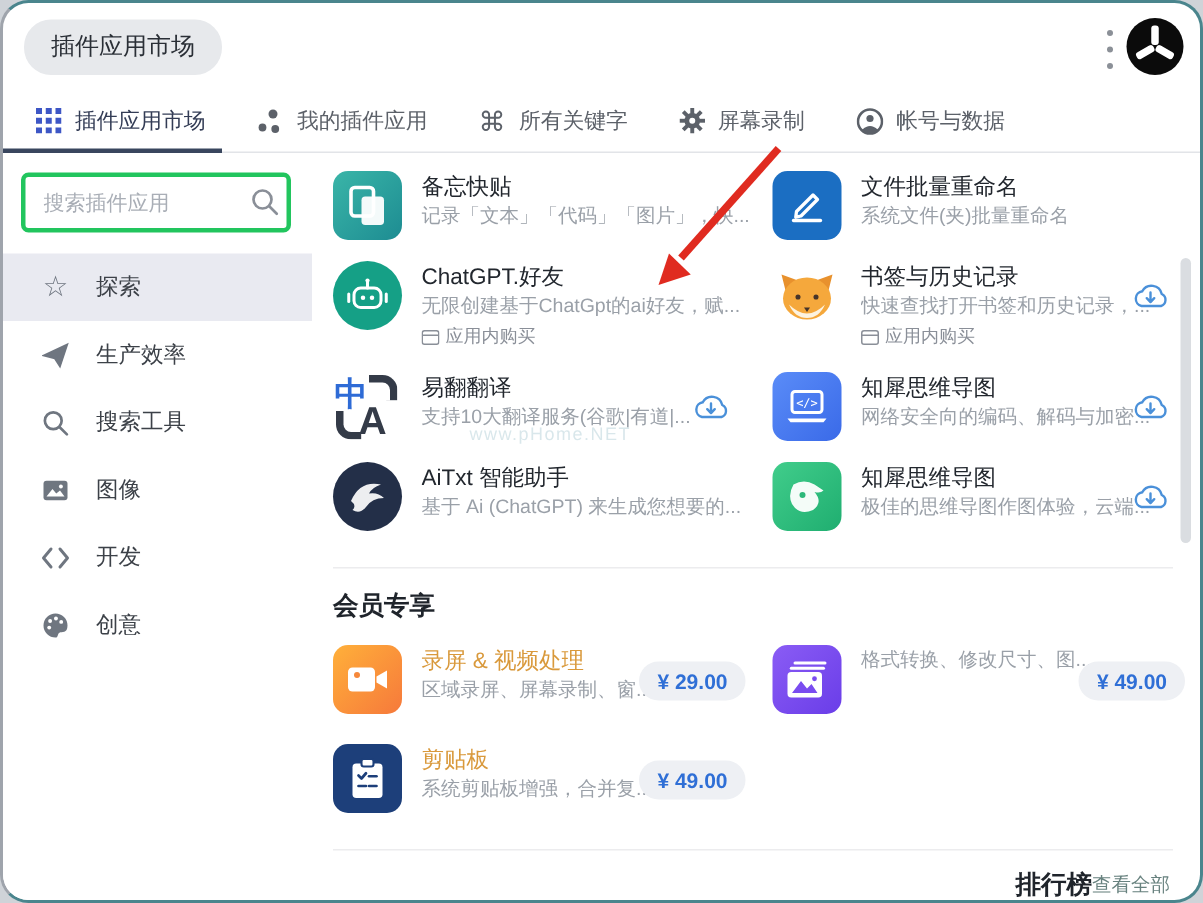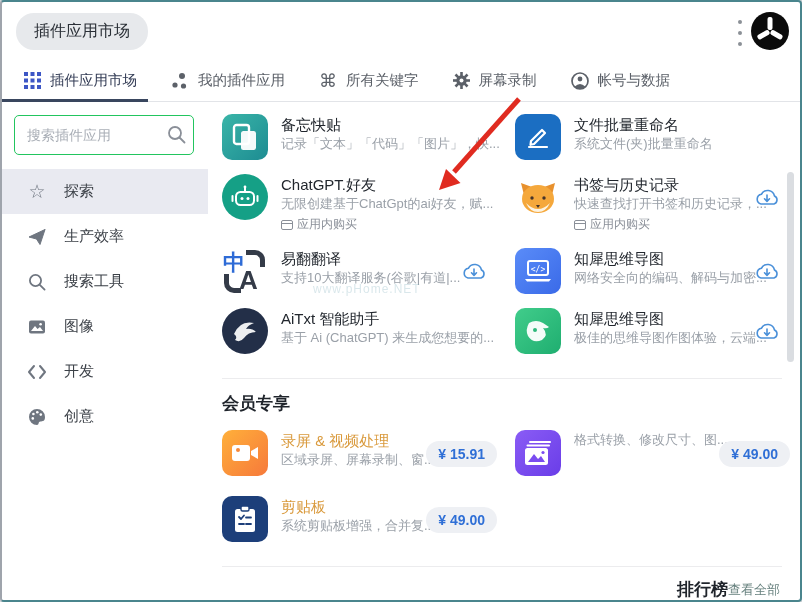--- a/index.html
+++ b/index.html
@@ -1,35 +1,35 @@
 <!DOCTYPE html>
 <html><head>
 <meta charset="utf-8">
 <style>
   html,body{margin:0;padding:0;background:#cfd3d8;font-family:"Liberation Sans","DejaVu Sans",sans-serif;}
   .window{position:relative;width:802px;height:602px;box-sizing:border-box;background:#fff;
-    border:2px solid #4a858d;border-left-color:#9fa4ac;border-radius:4px;overflow:hidden;margin:0 auto;}
+    border:2px solid #4a858d;border-left-color:#9fa4ac;border-radius:19px;overflow:hidden;margin:0 auto;}
   
   .header{position:absolute;top:0;left:0;right:0;height:58px;}
   .title-pill{position:absolute;left:14px;top:11px;background:#e7e9ec;border-radius:18px;
     padding:8px 18px;font-size:16px;color:#2a2f36;}
   .menu-dots{position:absolute;right:56px;top:18px;width:6px;height:26px;display:flex;flex-direction:column;
     justify-content:space-between;cursor:pointer;}
   .menu-dots i{width:4px;height:4px;border-radius:50%;background:#8b9097;}
   .logo{position:absolute;right:10px;top:9px;width:40px;height:40px;cursor:pointer;}
   
   .tabbar{position:absolute;top:58px;left:0;right:0;height:42px;border-bottom:1px solid #e2e4e8;
     display:flex;align-items:center;padding-left:22px;box-sizing:border-box;}
   .tab{display:flex;align-items:center;gap:9px;margin-right:34px;font-size:14.5px;color:#5c6169;cursor:pointer;white-space:nowrap;}
   .tab.active{color:#333c55;}
   .tab-underline{position:absolute;left:0;bottom:-1px;width:146px;height:3px;background:#39465e;}
   
   .sidebar{position:absolute;top:101px;left:0;width:206px;bottom:0;background:#fff;}
   .searchbox{position:relative;margin:12px 12px 14px 12px;}
-  .searchbox input{width:180px;height:40px;box-sizing:border-box;border:1px solid #22c55e;border-radius:5px;
+  .searchbox input{width:180px;height:40px;box-sizing:border-box;border:3px solid #22c55e;border-radius:5px;
     padding:0 34px 0 12px;font-size:14px;color:#333;outline:none;font-family:inherit;}
   .searchbox input::placeholder{color:#a9aeb6;}
   .searchbox .mag{position:absolute;right:10px;top:10px;}
   .side-item{height:45px;display:flex;align-items:center;gap:16px;padding-left:24px;font-size:15px;color:#3c4148;cursor:pointer;}
   .side-item.active{background:#e9eaf1;}
   .side-item .sicon{width:22px;display:flex;justify-content:center;color:#6f7680;font-size:19px;}
   
   .main{position:absolute;top:101px;left:206px;right:0;bottom:0;overflow:hidden;padding-left:14px;box-sizing:border-box;}
   .grid{display:grid;grid-template-columns:287px 287px;column-gap:6px;row-gap:10px;
     grid-template-rows:50px 64px 50px 50px;margin-top:11px;}
@@ -390,21 +390,21 @@
           <svg width="28" height="20" viewBox="0 0 28 20">
               <rect x="1" y="2" width="18" height="16" rx="3" fill="#fff"></rect>
               <path d="M20 8 L27 4 L27 16 L20 12 Z" fill="#fff"></path>
               <circle cx="7" cy="7" r="2" fill="#f6883b"></circle>
             </svg>
         </div>
         <div class="card-body">
           <div class="card-title gold">录屏 &amp; 视频处理</div>
           <div class="card-desc">区域录屏、屏幕录制、窗...</div>
         </div>
-        <span class="price-pill">¥ 15.91</span>
+        <span class="price-pill">¥ 29.00</span>
       </div>
 
       <div class="card">
         <div class="icon48 bg-img">
           <svg width="28" height="26" viewBox="0 0 28 26">
             <line x1="6" y1="2" x2="26" y2="2" stroke="#fff" stroke-width="2" stroke-linecap="round"></line>
             <line x1="3.5" y1="5.5" x2="25" y2="5.5" stroke="#fff" stroke-width="2" stroke-linecap="round"></line>
             <rect x="1" y="8" width="23" height="17" rx="2.5" fill="#fff"></rect>
             <path d="M4 22 L10 14 L14 19 L17 16 L21 22 Z" fill="#7a4cf0"></path>
             <circle cx="19" cy="12.5" r="1.6" fill="#7a4cf0"></circle>

